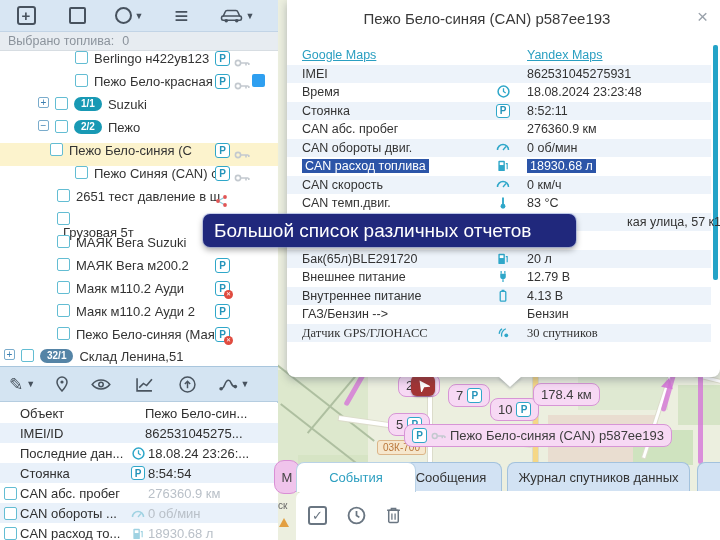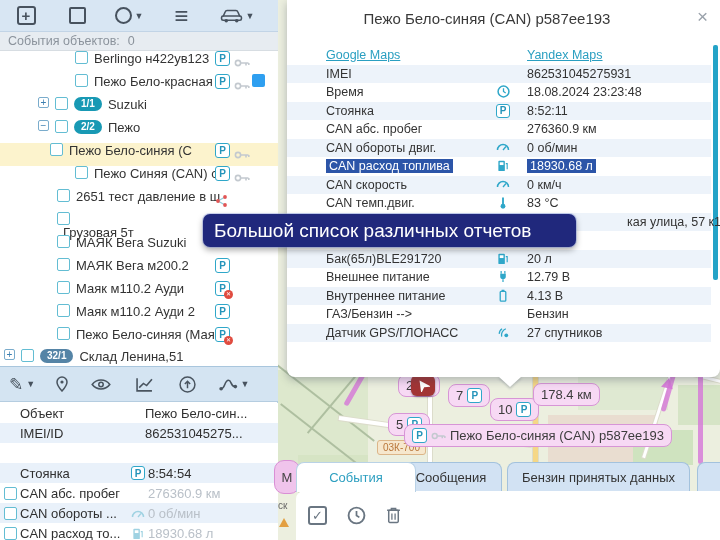--- a/index.html
+++ b/index.html
@@ -67,21 +67,21 @@
   
   #popup { position:absolute; left:287px; top:0; width:433px; height:377px; background:#fff; border-radius:0 0 8px 8px;
            box-shadow:0 3px 8px rgba(60,70,90,.35); z-index:20; }
   #popup-tail { position:absolute; left:498px; top:376px; width:0; height:0; border-left:12px solid transparent; border-right:12px solid transparent;
            border-top:11px solid #fff; z-index:21; filter:drop-shadow(0 2px 1px rgba(60,70,90,.25)); }
   #popup-title { position:absolute; left:0; top:10px; width:400px; text-align:center; font-size:15px; color:#3a3a3a; }
   #popup-close { position:absolute; right:12px; top:6px; font-size:19px; color:#9aa2ab; cursor:pointer; }
   #popup-scroll { position:absolute; right:2px; top:45px; width:5px; height:235px; background:#24a3c7; border-radius:2px; }
   .prow { position:absolute; left:0; width:424px; height:18.5px; font-size:12.5px; color:#333; }
   .prow.stripe { background:#edf3fa; }
-  .prow .lab { position:absolute; left:39px; top:2px; white-space:nowrap; }
+  .prow .lab { position:absolute; left:15px; top:2px; white-space:nowrap; }
   .prow .ico { position:absolute; left:208px; top:2px; width:16px; display:flex; justify-content:center; }
   .prow .val { position:absolute; left:240px; top:2px; white-space:nowrap; }
   .prow a { color:#2a9fc1; text-decoration:underline; cursor:pointer; }
   .hl { background:#2c55a8; color:#fff; padding:0 3px; }
 
   
   #banner { position:absolute; left:203px; top:214px; width:373px; height:33px; background:#20287c; border-radius:7px; z-index:40;
             color:#fff; font-size:19px; display:flex; align-items:center; padding-left:11px; box-shadow:0 0 0 1px rgba(120,140,220,.35), 0 3px 6px rgba(0,0,0,.35); white-space:nowrap;}
 
   
@@ -281,30 +281,30 @@
             <rect x="2.5" y="0.8" width="3" height="1.6" fill="#2fa7c9"></rect>
             <rect x="1" y="2.5" width="6" height="10.5" rx="1" fill="none" stroke="#2fa7c9" stroke-width="1.4"></rect>
           </svg>
         </span>
       <span class="val">4.13 В</span>
     </div>
     <div class="prow" style="top:305px;">
       <span class="lab">ГАЗ/Бензин --&gt;</span>
       <span class="val">Бензин</span>
     </div>
-    <div class="prow stripe" style="top:323.5px;">
+    <div class="prow stripe" style="top:323.5px;font-family:Liberation Serif, serif;">
       <span class="lab">Датчик GPS/ГЛОНАСС</span>
       <span class="ico">
           <svg width="13" height="13" viewBox="0 0 14 14">
             <path d="M2.5 8.5a6 6 0 0 1 3-5.5" fill="none" stroke="#2fa7c9" stroke-width="1.4"></path>
             <path d="M5 11.5A8 8 0 0 1 9.5 3" fill="none" stroke="#2fa7c9" stroke-width="1.4"></path>
             <circle cx="10" cy="10" r="2" fill="#2fa7c9"></circle>
           </svg>
         </span>
-      <span class="val">27 спутников</span>
+      <span class="val">30 спутников</span>
     </div>
   </div>
   <div id="popup-tail"></div>
 
   <div id="left">
     <div id="topbar">
       <span class="tbi" style="width:52px;">
           <span class="box-plus">+</span>
         </span>
       <span class="tbi" style="width:50px;">
@@ -322,21 +322,21 @@
             <path d="M3 8l2-4.6C5.3 2.6 6 2.2 6.7 2.2h8.6c.7 0 1.4.4 1.7 1.2L19 8" fill="none" stroke="#47525e" stroke-width="1.5"></path>
             <rect x="1.5" y="7.5" width="19" height="4" rx="1.5" fill="none" stroke="#47525e" stroke-width="1.5"></rect>
             <circle cx="6" cy="12" r="1.7" fill="#47525e"></circle>
             <circle cx="16" cy="12" r="1.7" fill="#47525e"></circle>
           </svg>
         <span class="caret">▼</span>
       </span>
     </div>
 
     <div id="selbar">
-      <span>События объектов:</span>
+      <span>Выбрано топлива:</span>
       <span>0</span>
     </div>
 
     <div id="tree">
       <div class="trow" style="top:0;padding-left:75px;">
         <span class="cbx"></span>
           <span class="tlabel">Berlingo н422ув123</span>
         <span class="pbox abs" style="left:215px;">P</span>
         <svg class="abs" style="left:234px;top:8px;" width="16" height="8" viewBox="0 0 16 8">
             <circle cx="4" cy="4" r="2.6" fill="none" stroke="#c3c9cf" stroke-width="1.6"></circle>
@@ -469,20 +469,30 @@
     </div>
 
     <div id="props">
       <div class="prow2" style="top:0;">
         <span class="plab">Объект</span>
         <span class="pval" style="left:145px;">Пежо Бело-син...</span>
       </div>
       <div class="prow2 stripe" style="top:20px;">
         <span class="plab">IMEI/ID</span>
         <span class="pval" style="left:145px;">862531045275...</span>
+      </div>
+      <div class="prow2" style="top:40px;">
+        <span class="plab">Последние дан...</span>
+        <span class="picon">
+            <svg width="13" height="13" viewBox="0 0 12 12">
+              <circle cx="6" cy="6" r="5" fill="none" stroke="#2fa7c9" stroke-width="1.4"></circle>
+              <path d="M6 3v3l2 1.4" stroke="#2fa7c9" fill="none" stroke-width="1.2"></path>
+            </svg>
+          </span>
+        <span class="pval">18.08.24 23:26:...</span>
       </div>
       <div class="prow2 stripe" style="top:60px;">
         <span class="plab">Стоянка</span>
         <span class="picon">
             <span class="pbox" style="width:14px;height:14px;">P</span>
           </span>
         <span class="pval">8:54:54</span>
       </div>
       <div class="prow2" style="top:80px;">
         <span class="cbx"></span>
@@ -513,21 +523,21 @@
         <span class="pval gray">18930.68 л</span>
       </div>
     </div>
   </div>
 
   <div id="banner">Большой список различных отчетов</div>
 
   <div id="tabsline">
     <div class="tab active" style="left:18px;width:120px;">События</div>
     <div class="tab" style="left:122px;width:102px;">Сообщения</div>
-    <div class="tab" style="left:229px;width:183px;">Бензин принятых данных</div>
+    <div class="tab" style="left:229px;width:183px;">Журнал спутников данных</div>
     <div class="tab" style="left:419px;width:40px;"></div>
     <div id="tabcontent">
       <span class="bic chkic">✓</span>
       <span class="bic">
           <svg width="19" height="19" viewBox="0 0 12 12">
             <circle cx="6" cy="6" r="5" fill="none" stroke="#6a7682" stroke-width="1.2"></circle>
             <path d="M6 3.2v2.8l1.8 1.2" stroke="#6a7682" fill="none" stroke-width="1.1"></path>
           </svg>
         </span>
       <span class="bic">

